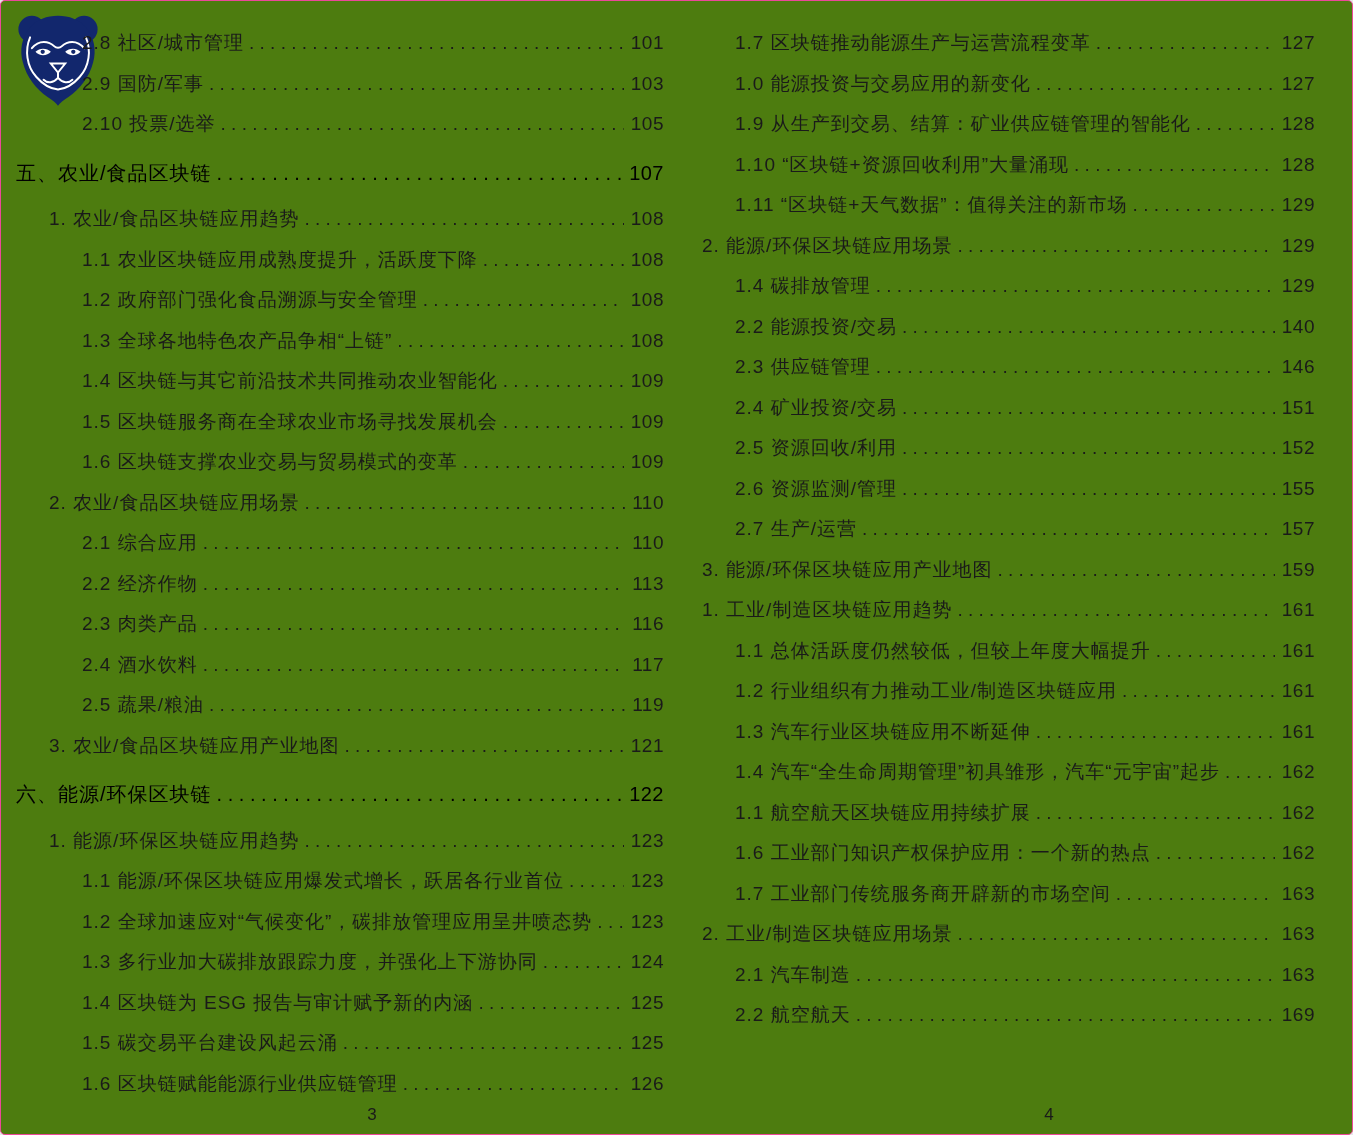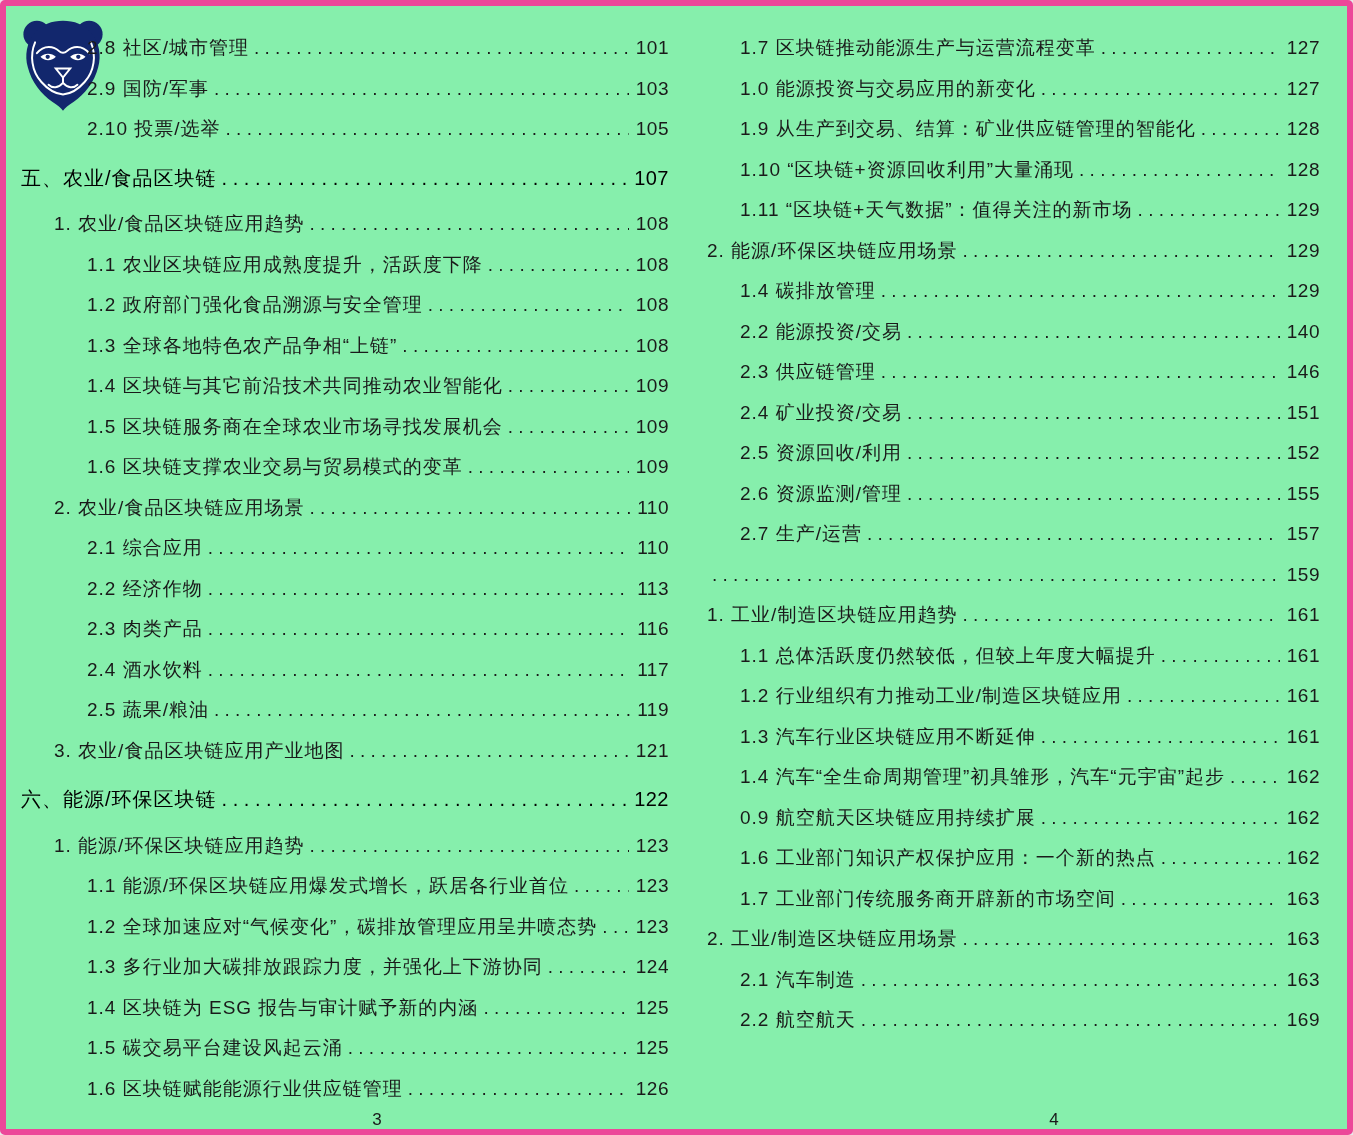--- a/index.html
+++ b/index.html
@@ -1,20 +1,20 @@
 <!DOCTYPE html>
 <html><head>
 <meta charset="utf-8">
 <style>
   html, body { margin: 0; padding: 0; background: #e8e8e8; }
   .sheet {
     position: relative;
     width: 1353px; height: 1135px;
-    background: #86efac;
-    border: 6px solid #ec4899;
+    background: #4d7c0f;
+    border: 1px solid #ec4899;
     border-radius: 5px;
     box-sizing: border-box;
     overflow: hidden;
     font-family: "Liberation Sans", "DejaVu Sans", sans-serif;
     color: #1a1a1a;
   }
   .logo {
     position: absolute;
     left: 12px; top: 8px;
     width: 90px; height: 100px;
@@ -295,20 +295,21 @@
         <span class="t">2.6 资源监测/管理</span>
         <span class="dots"></span>
         <span class="pg">155</span>
       </div>
       <div class="entry l2">
         <span class="t">2.7 生产/运营</span>
         <span class="dots"></span>
         <span class="pg">157</span>
       </div>
       <div class="entry l1">
+        <span class="t">3. 能源/环保区块链应用产业地图</span>
         <span class="dots"></span>
         <span class="pg">159</span>
       </div>
       <div class="entry l1">
         <span class="t">1. 工业/制造区块链应用趋势</span>
         <span class="dots"></span>
         <span class="pg">161</span>
       </div>
       <div class="entry l2">
         <span class="t">1.1 总体活跃度仍然较低，但较上年度大幅提升</span>
@@ -324,21 +325,21 @@
         <span class="t">1.3 汽车行业区块链应用不断延伸</span>
         <span class="dots"></span>
         <span class="pg">161</span>
       </div>
       <div class="entry l2">
         <span class="t">1.4 汽车“全生命周期管理”初具雏形，汽车“元宇宙”起步</span>
         <span class="dots"></span>
         <span class="pg">162</span>
       </div>
       <div class="entry l2">
-        <span class="t">0.9 航空航天区块链应用持续扩展</span>
+        <span class="t">1.1 航空航天区块链应用持续扩展</span>
         <span class="dots"></span>
         <span class="pg">162</span>
       </div>
       <div class="entry l2">
         <span class="t">1.6 工业部门知识产权保护应用：一个新的热点</span>
         <span class="dots"></span>
         <span class="pg">162</span>
       </div>
       <div class="entry l2">
         <span class="t">1.7 工业部门传统服务商开辟新的市场空间</span>

